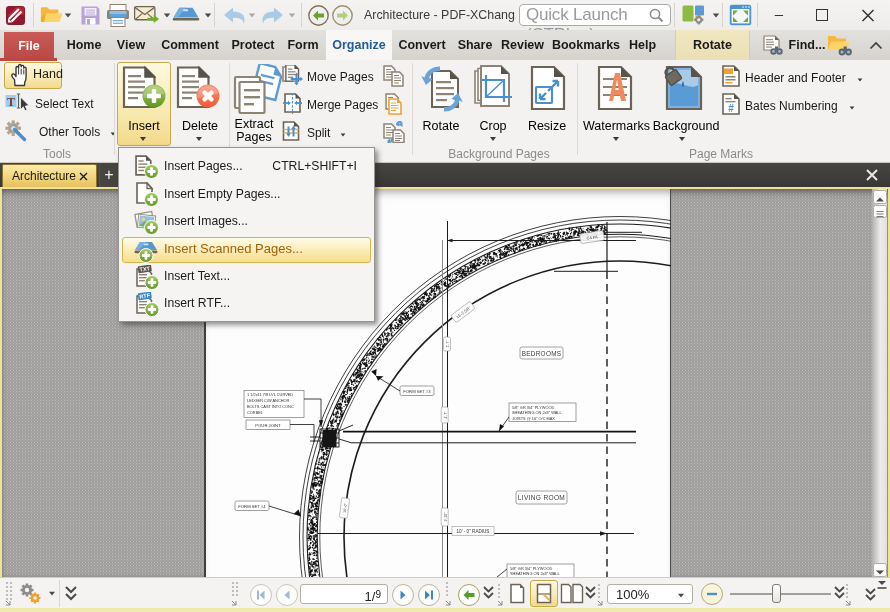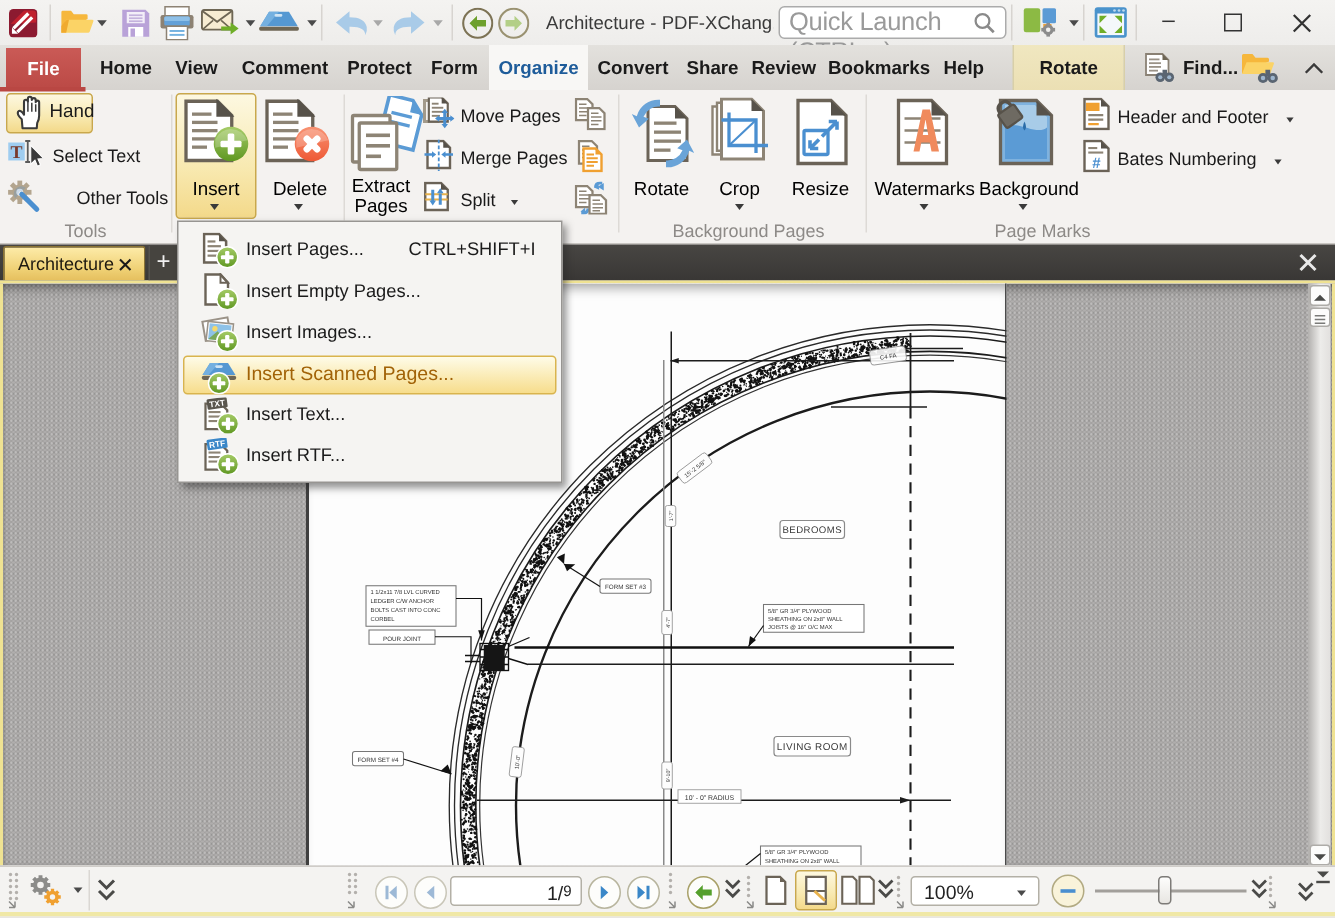--- a/index.html
+++ b/index.html
@@ -276,21 +276,21 @@
             <rect x="-1.6" y="-7.8" width="3.2" height="15.6"></rect>
             <rect x="-7.8" y="-1.6" width="15.6" height="3.2"></rect>
             <rect x="-1.6" y="-7.8" width="3.2" height="15.6" transform="rotate(45)"></rect>
             <rect x="-1.6" y="-7.8" width="3.2" height="15.6" transform="rotate(-45)"></rect>
           </g>
           <circle r="5.2" fill="#b3a58e"></circle>
           <circle r="2.3" fill="#f4f2f0"></circle>
         </g>
       <path d="M9.5 9.5 L19.5 19.5" stroke="#4a8fd0" stroke-width="3.4" stroke-linecap="round"></path>
       <path d="M12.2 5.2 A5 5 0 0 0 5.2 12.2 L7.4 9.9 A2 2 0 0 1 9.9 7.4 Z" fill="#4a8fd0" opacity="0.25"></path>
-    </svg><span style="margin-left:20px">Other Tools</span>
+    </svg><span style="margin-left:8px">Other Tools</span>
     <span class="downarr" style="margin-left:6px;transform:scale(.8)"></span>
   </div>
   <div class="glabel" style="left:4px;width:106px">Tools</div>
   <div class="rsep" style="left:114px"></div>
 
   <div class="bigbtn hl" style="left:117px;width:54px;height:84px"></div>
   <svg class="abs" style="left:122px;top:6px" width="46" height="46" viewBox="0 0 46 46">
     <use href="#bigdoc"></use>
     <use href="#plusbadge" transform="translate(32,30)"></use>
   </svg>
@@ -467,21 +467,21 @@
   <div class="smrow" style="left:722px;top:33px">
     <svg width="19" height="22" viewBox="0 0 19 22" style="vertical-align:-5px">
       <path d="M1 1 L12 1 L17 6 L17 21 L1 21 Z" fill="#fff" stroke="#6b6357" stroke-width="1.6"></path>
       <path d="M12 1 L12 6 L17 6 Z" fill="#57524a"></path>
       <rect x="3.5" y="5" width="6" height="1.4" fill="#8d8475"></rect>
         <rect x="3.5" y="8" width="10" height="1.4" fill="#8d8475"></rect>
       <text x="9" y="19" font-size="10" font-weight="bold" fill="#4a8fd0" text-anchor="middle" font-family="Liberation Sans">#</text>
     </svg><span>Bates Numbering</span>
     <span class="downarr" style="margin-left:8px;transform:scale(.8)"></span>
   </div>
-  <div class="glabel" style="left:634px;width:122px">Page Marks</div>
+  <div class="glabel" style="left:660px;width:122px">Page Marks</div>
 </div>
 
 <div id="tabbar" class="abs">
   <div id="doctab">Architecture<svg style="position:absolute;right:8px;top:7px" width="9" height="9" viewBox="0 0 9 9">
         <path d="M1 1 L8 8 M8 1 L1 8" stroke="#1a1a1a" stroke-width="1.4"></path>
       </svg></div>
   <div id="plusbtn">+</div>
   <div id="tabx">
       <svg style="position:absolute;left:3px;top:3px" width="14" height="14" viewBox="0 0 14 14">
         <path d="M2 2 L12 12 M12 2 L2 12" stroke="#e8e8e8" stroke-width="2"></path>

